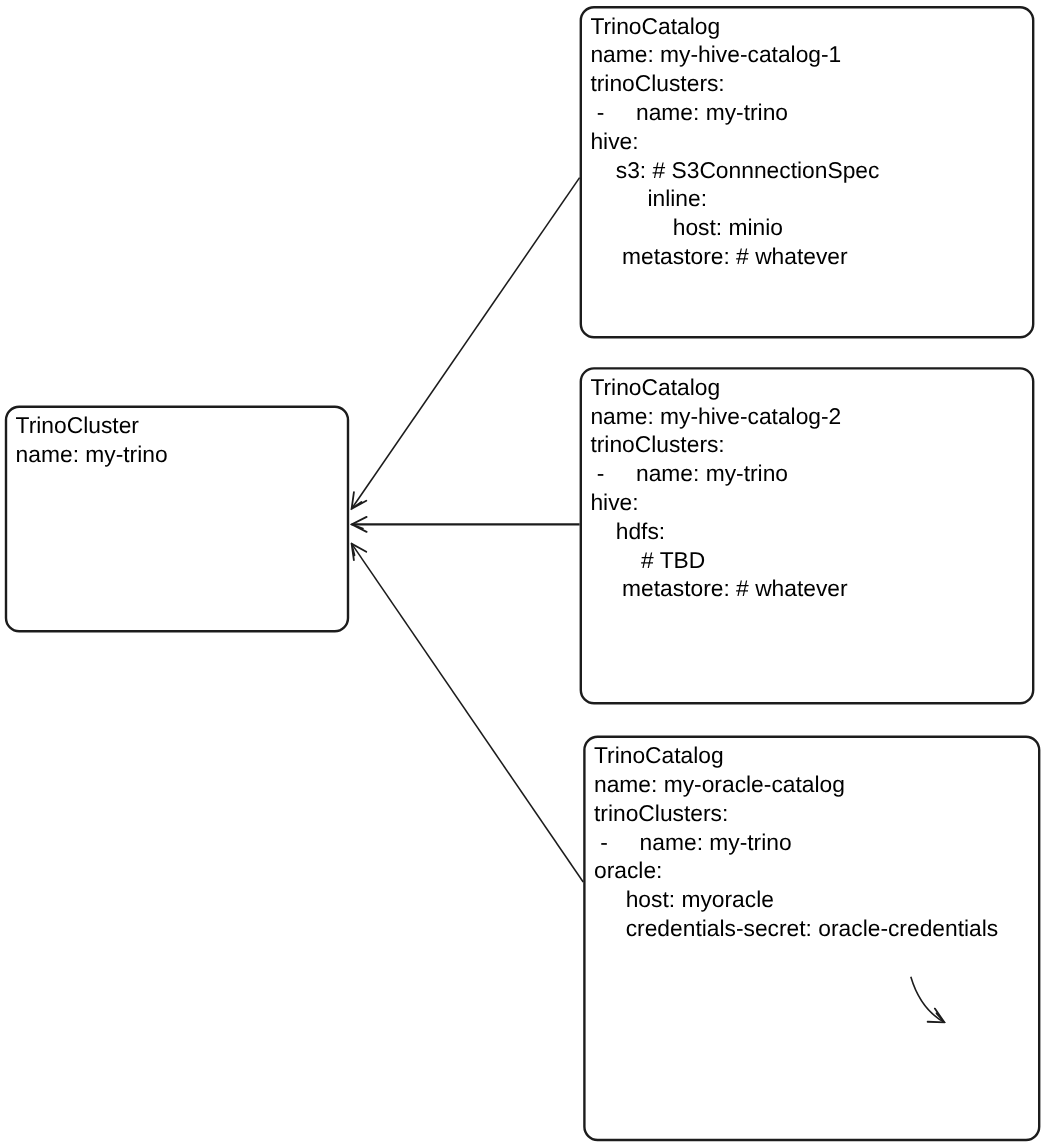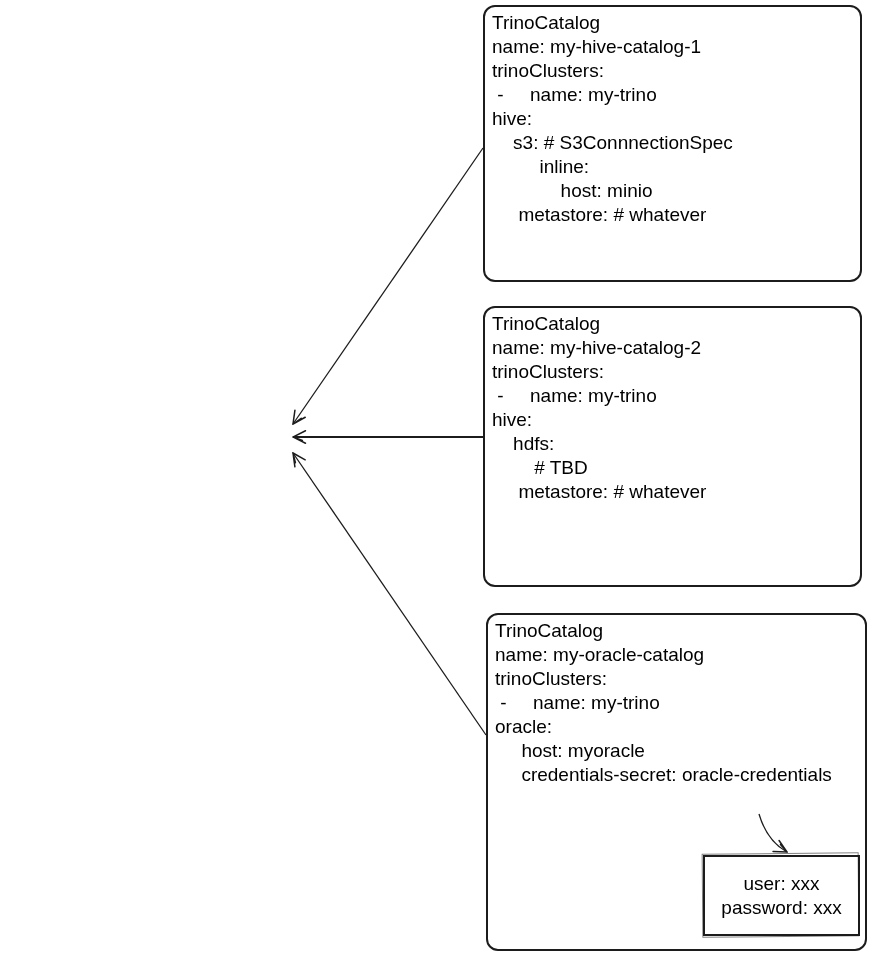--- a/index.html
+++ b/index.html
@@ -73,20 +73,24 @@
     left: 0; top: 0;
     width: 872px; height: 954px;
     pointer-events: none;
   }
 </style>
 </head>
 <body>
 
 <div class="canvas">
 
+  <div class="node cluster-node">
+    <div class="node-text">TrinoCluster
+name: my-trino</div>
+  </div>
 
   <div class="node catalog-node catalog-node-1">
     <div class="node-text">TrinoCatalog
 name: my-hive-catalog-1
 trinoClusters:
  -     name: my-trino
 hive:
     s3: # S3ConnnectionSpec
          inline:
              host: minio
@@ -105,24 +109,20 @@
   </div>
 
   <div class="node catalog-node catalog-node-3">
     <div class="node-text">TrinoCatalog
 name: my-oracle-catalog
 trinoClusters:
  -     name: my-trino
 oracle:
      host: myoracle
      credentials-secret: oracle-credentials</div>
-    <div class="secret-node">
-      <div class="node-text">user: xxx
-password: xxx</div>
-    </div>
   </div>
 
   <svg class="connector-layer" viewBox="0 0 872 954" xmlns="http://www.w3.org/2000/svg">
     <defs>
       <marker id="arrow" viewBox="0 0 12 12" refX="11" refY="6" markerWidth="15" markerHeight="15" orient="auto" markerUnits="userSpaceOnUse">
         <path d="M1,1 L11,6 L1,11 M3.5,3.2 L11,6" fill="none" stroke="#1c1c1c" stroke-width="1.2" stroke-linecap="round"></path>
       </marker>
     </defs>
     <path d="M 483 148 L 293 424" fill="none" stroke="#1c1c1c" stroke-width="1.3" marker-end="url(#arrow)"></path>
     <path d="M 483 437 L 293 437" fill="none" stroke="#1c1c1c" stroke-width="1.8" marker-end="url(#arrow)"></path>

